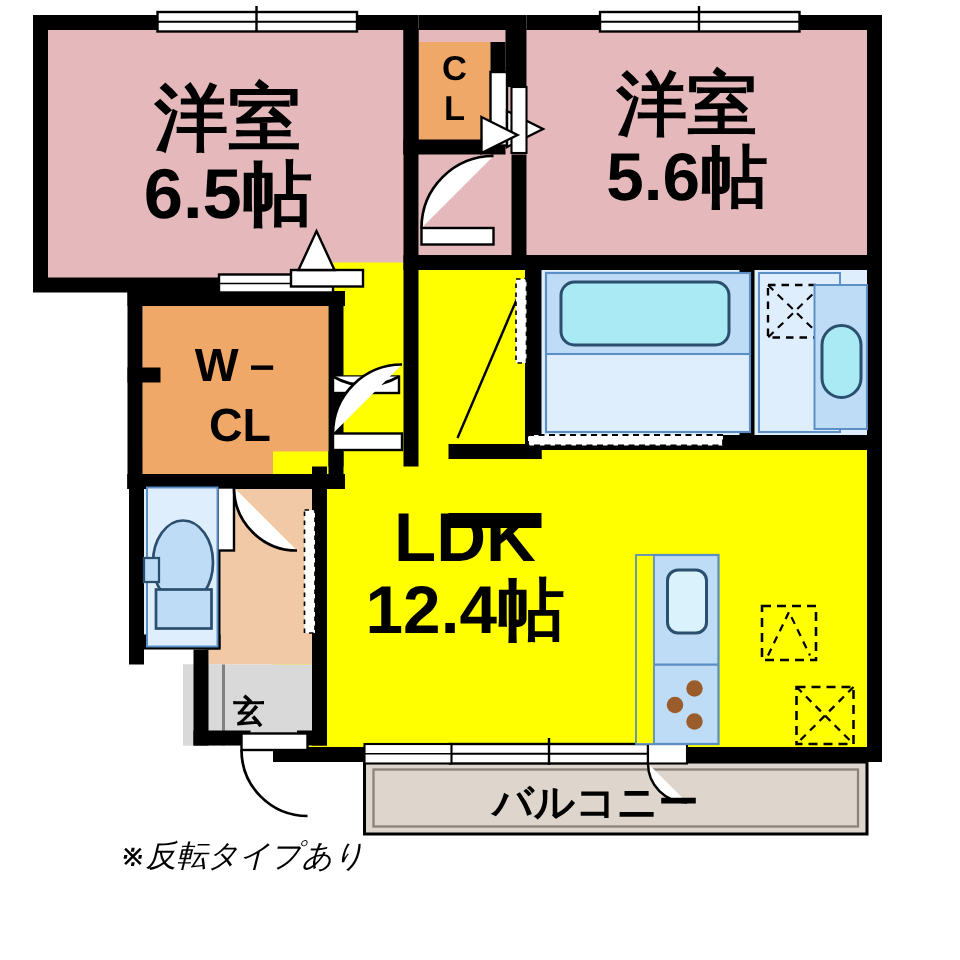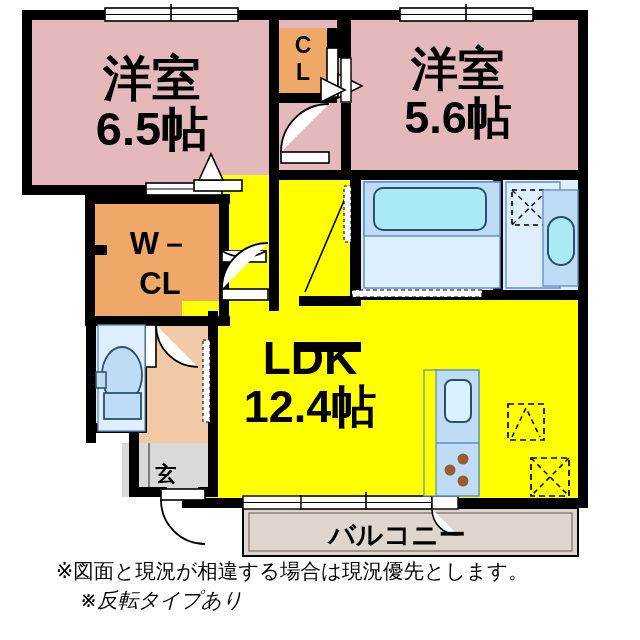--- a/index.html
+++ b/index.html
@@ -288,17 +288,16 @@
       <text x="160" y="294" font-size="31" font-weight="bold">CL</text>
 
       <text x="166" y="481" font-size="21" font-weight="bold">玄</text>
 
       <text x="397" y="544" font-size="27" font-weight="bold">バルコニー</text>
     </g>
 
   </svg>
 
   <div class="notes">
-    <div class="note-line">※図面と現況が相違する場合は現況優先とします。</div>
     <div class="note-line second">※反転タイプあり</div>
   </div>
 
 </div>
 
 </body></html>

